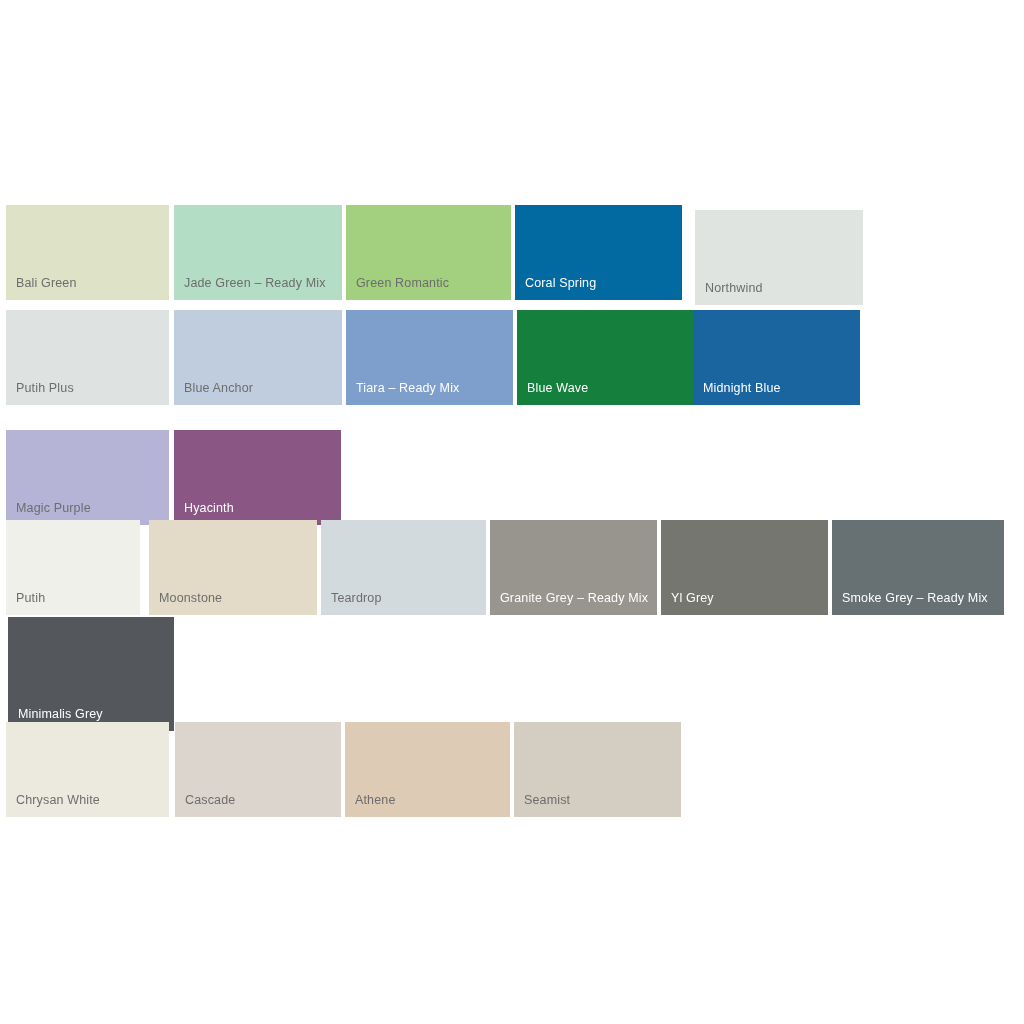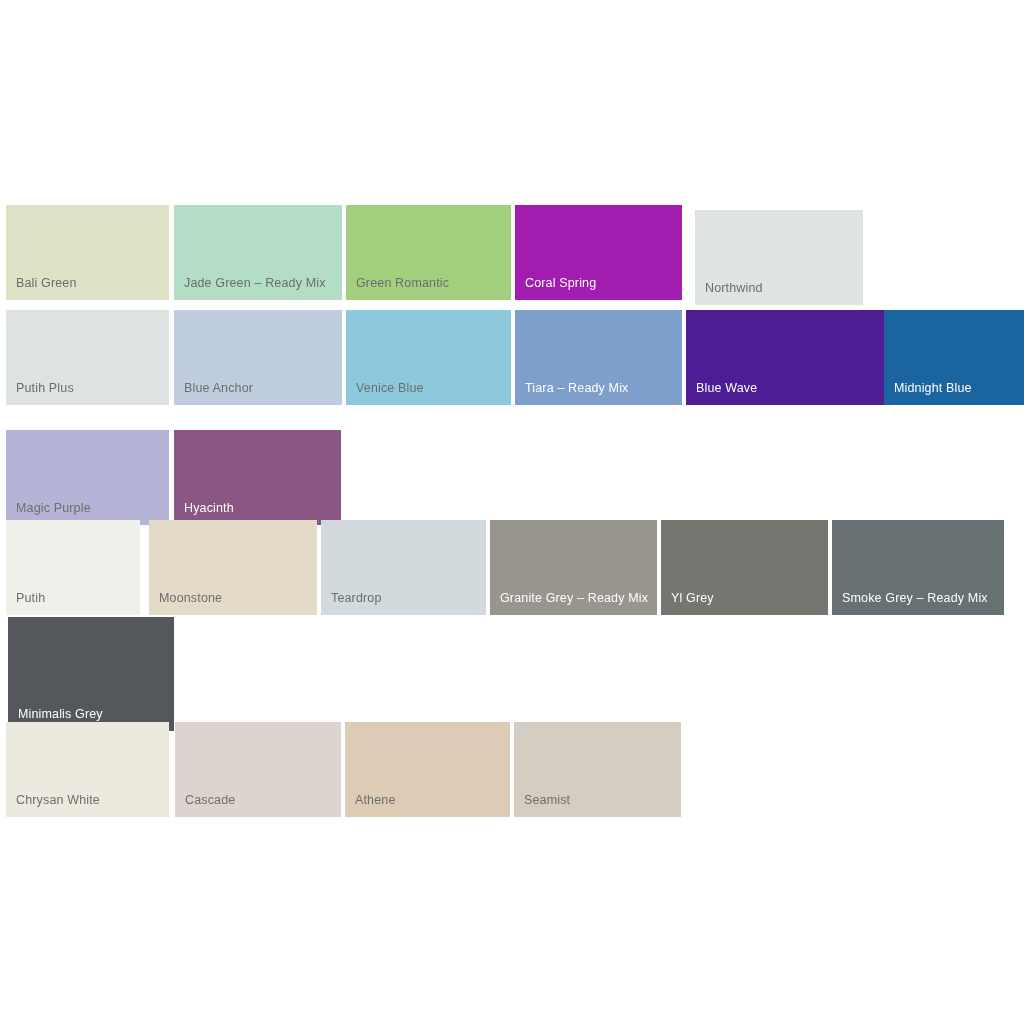--- a/index.html
+++ b/index.html
@@ -64,41 +64,38 @@
 <div class="swatch-row" id="row-greens">
       <div class="swatch light" style="width: 163px; height: 95px; background: rgb(222, 226, 198); margin-left: 6px; margin-top: 0px;">
         <span class="swatch-label">Bali Green</span>
       </div>
       <div class="swatch light" style="width: 168px; height: 95px; background: rgb(179, 221, 196); margin-left: 5px; margin-top: 0px;">
         <span class="swatch-label">Jade Green – Ready Mix</span>
       </div>
       <div class="swatch light" style="width: 165px; height: 95px; background: rgb(162, 208, 127); margin-left: 4px; margin-top: 0px;">
         <span class="swatch-label">Green Romantic</span>
       </div>
-      <div class="swatch dark" style="width: 167px; height: 95px; background: #a21caf; margin-left: 4px; margin-top: 0px;">
+      <div class="swatch dark" style="width: 167px; height: 95px; background: #0369a1; margin-left: 4px; margin-top: 0px;">
         <span class="swatch-label">Coral Spring</span>
       </div>
       <div class="swatch light" style="width: 168px; height: 95px; background: rgb(223, 228, 224); margin-left: 13px; margin-top: 5px;">
         <span class="swatch-label">Northwind</span>
       </div>
     </div>
     <div class="swatch-row" id="row-blues">
       <div class="swatch light" style="width: 163px; height: 95px; background: rgb(222, 227, 226); margin-left: 6px; margin-top: 0px;">
         <span class="swatch-label">Putih Plus</span>
       </div>
       <div class="swatch light" style="width: 168px; height: 95px; background: rgb(192, 205, 223); margin-left: 5px; margin-top: 0px;">
         <span class="swatch-label">Blue Anchor</span>
       </div>
-      <div class="swatch light" style="width: 165px; height: 95px; background: rgb(141, 201, 221); margin-left: 4px; margin-top: 0px;">
-        <span class="swatch-label">Venice Blue</span>
-      </div>
       <div class="swatch dark" style="width: 167px; height: 95px; background: rgb(126, 158, 203); margin-left: 4px; margin-top: 0px;">
         <span class="swatch-label">Tiara – Ready Mix</span>
       </div>
-      <div class="swatch dark" style="width: 198px; height: 95px; background: #4c1d95; margin-left: 4px; margin-top: 0px;">
+      <div class="swatch dark" style="width: 176px; height: 95px; background: #15803d; margin-left: 4px; margin-top: 0px;">
         <span class="swatch-label">Blue Wave</span>
       </div>
       <div class="swatch dark" style="width: 167px; height: 95px; background: rgb(26, 100, 159); margin-left: 0; margin-top: 0px;">
         <span class="swatch-label">Midnight Blue</span>
       </div>
     </div>
     <div class="swatch-row" id="row-purples">
       <div class="swatch light" style="width: 163px; height: 95px; background: rgb(182, 180, 214); margin-left: 6px; margin-top: 0px;">
         <span class="swatch-label">Magic Purple</span>
       </div>

